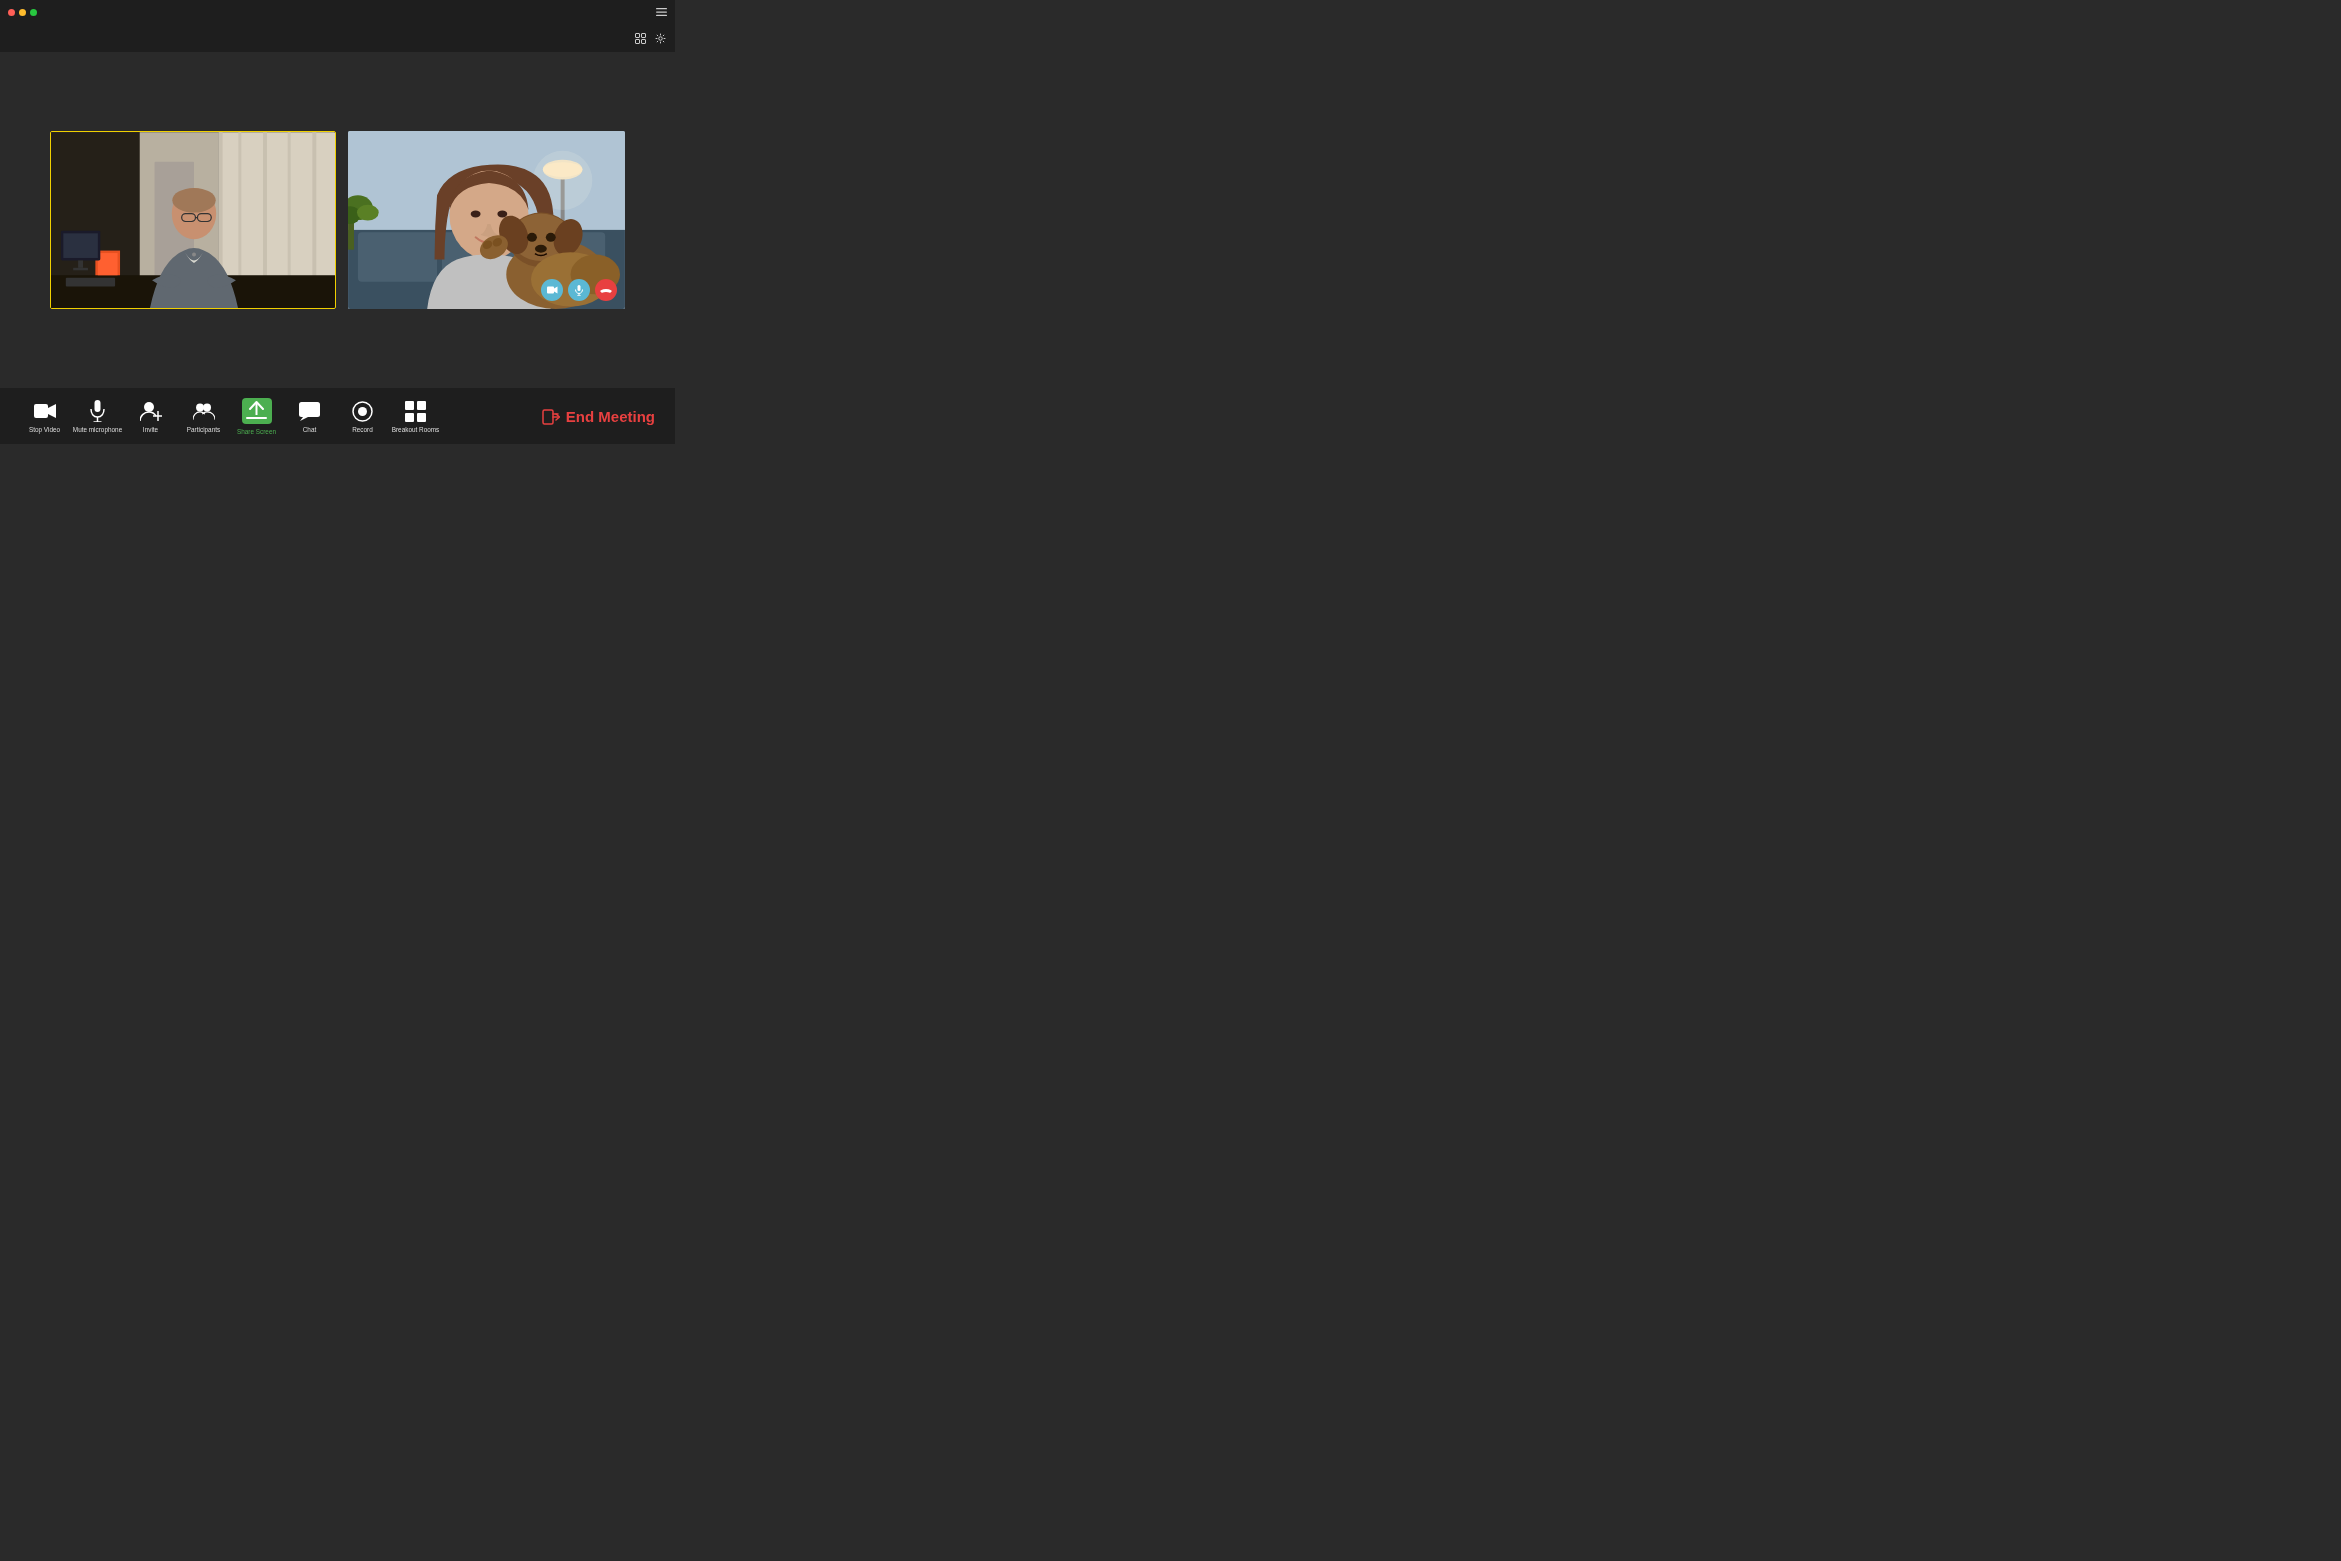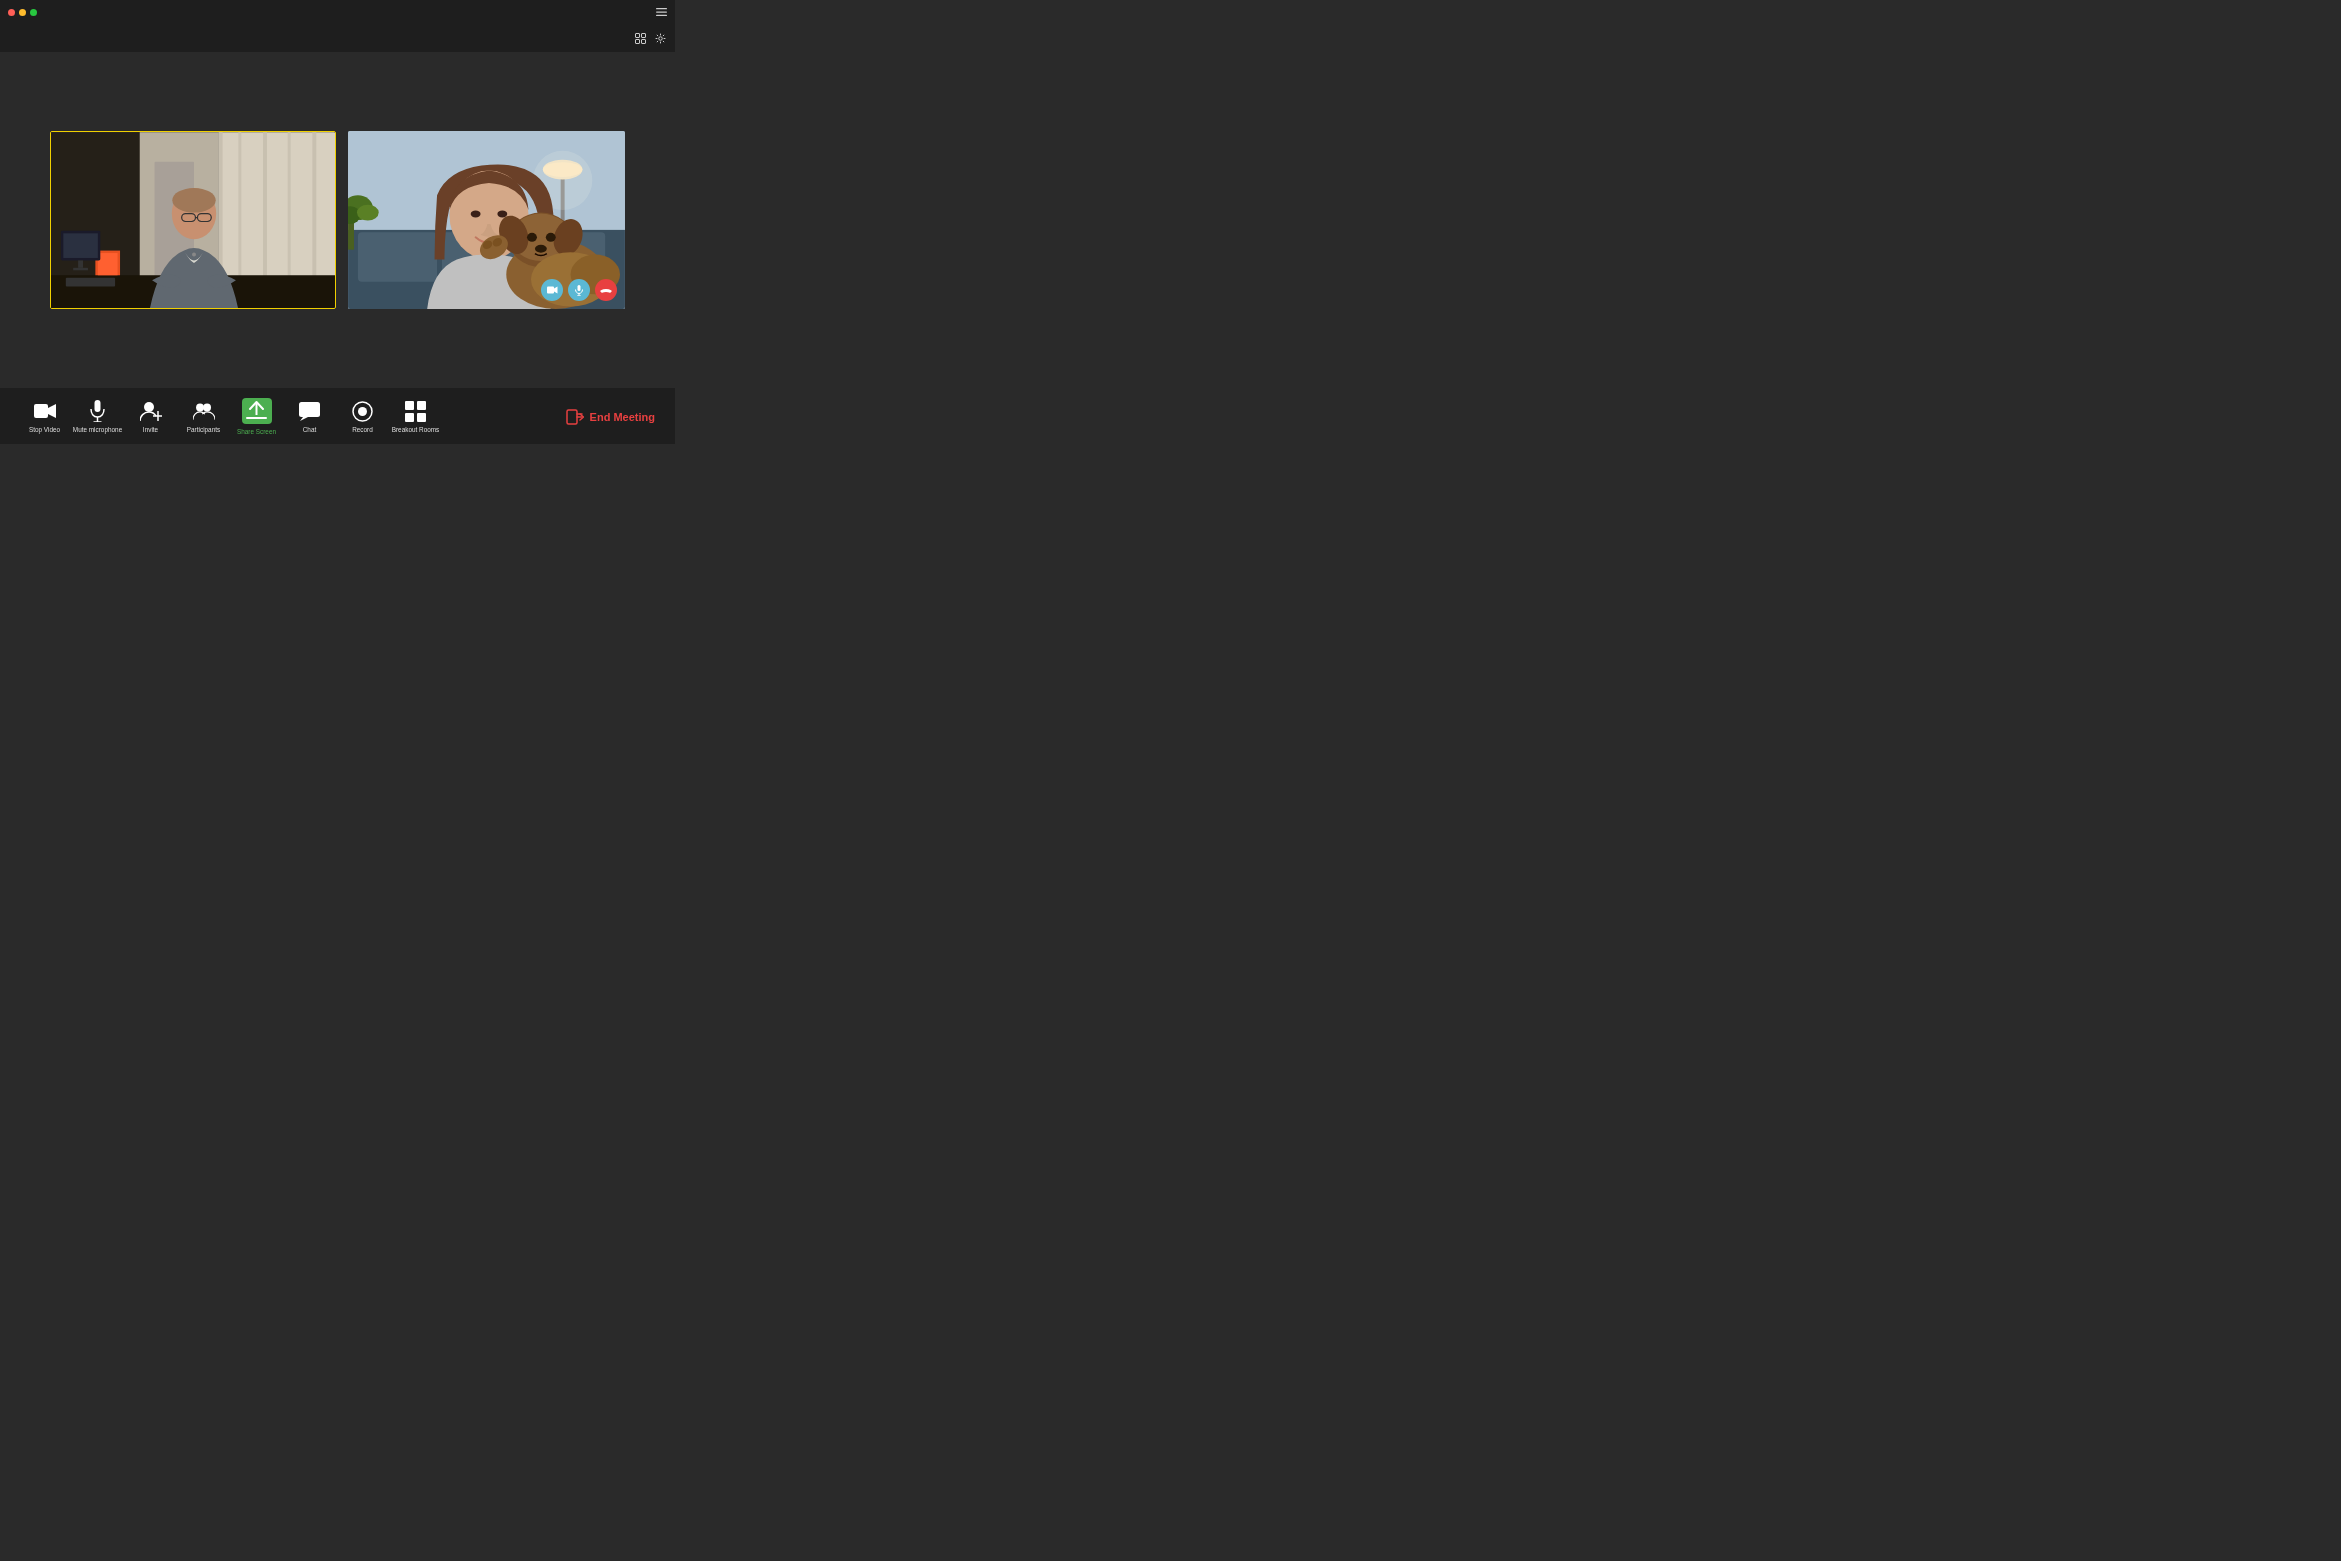--- a/index.html
+++ b/index.html
@@ -192,21 +192,21 @@
       cursor: pointer;
     }
 
     .end-meeting-btn .exit-icon {
       color: #e84040;
       font-size: 14px;
     }
 
     .end-meeting-btn .end-label {
       color: #e84040;
-      font-size: 11px;
+      font-size: 15px;
       font-weight: 700;
     }
 
     
     svg { display: block; }
 
     
     .local-scene {
       width: 100%;
       height: 100%;

